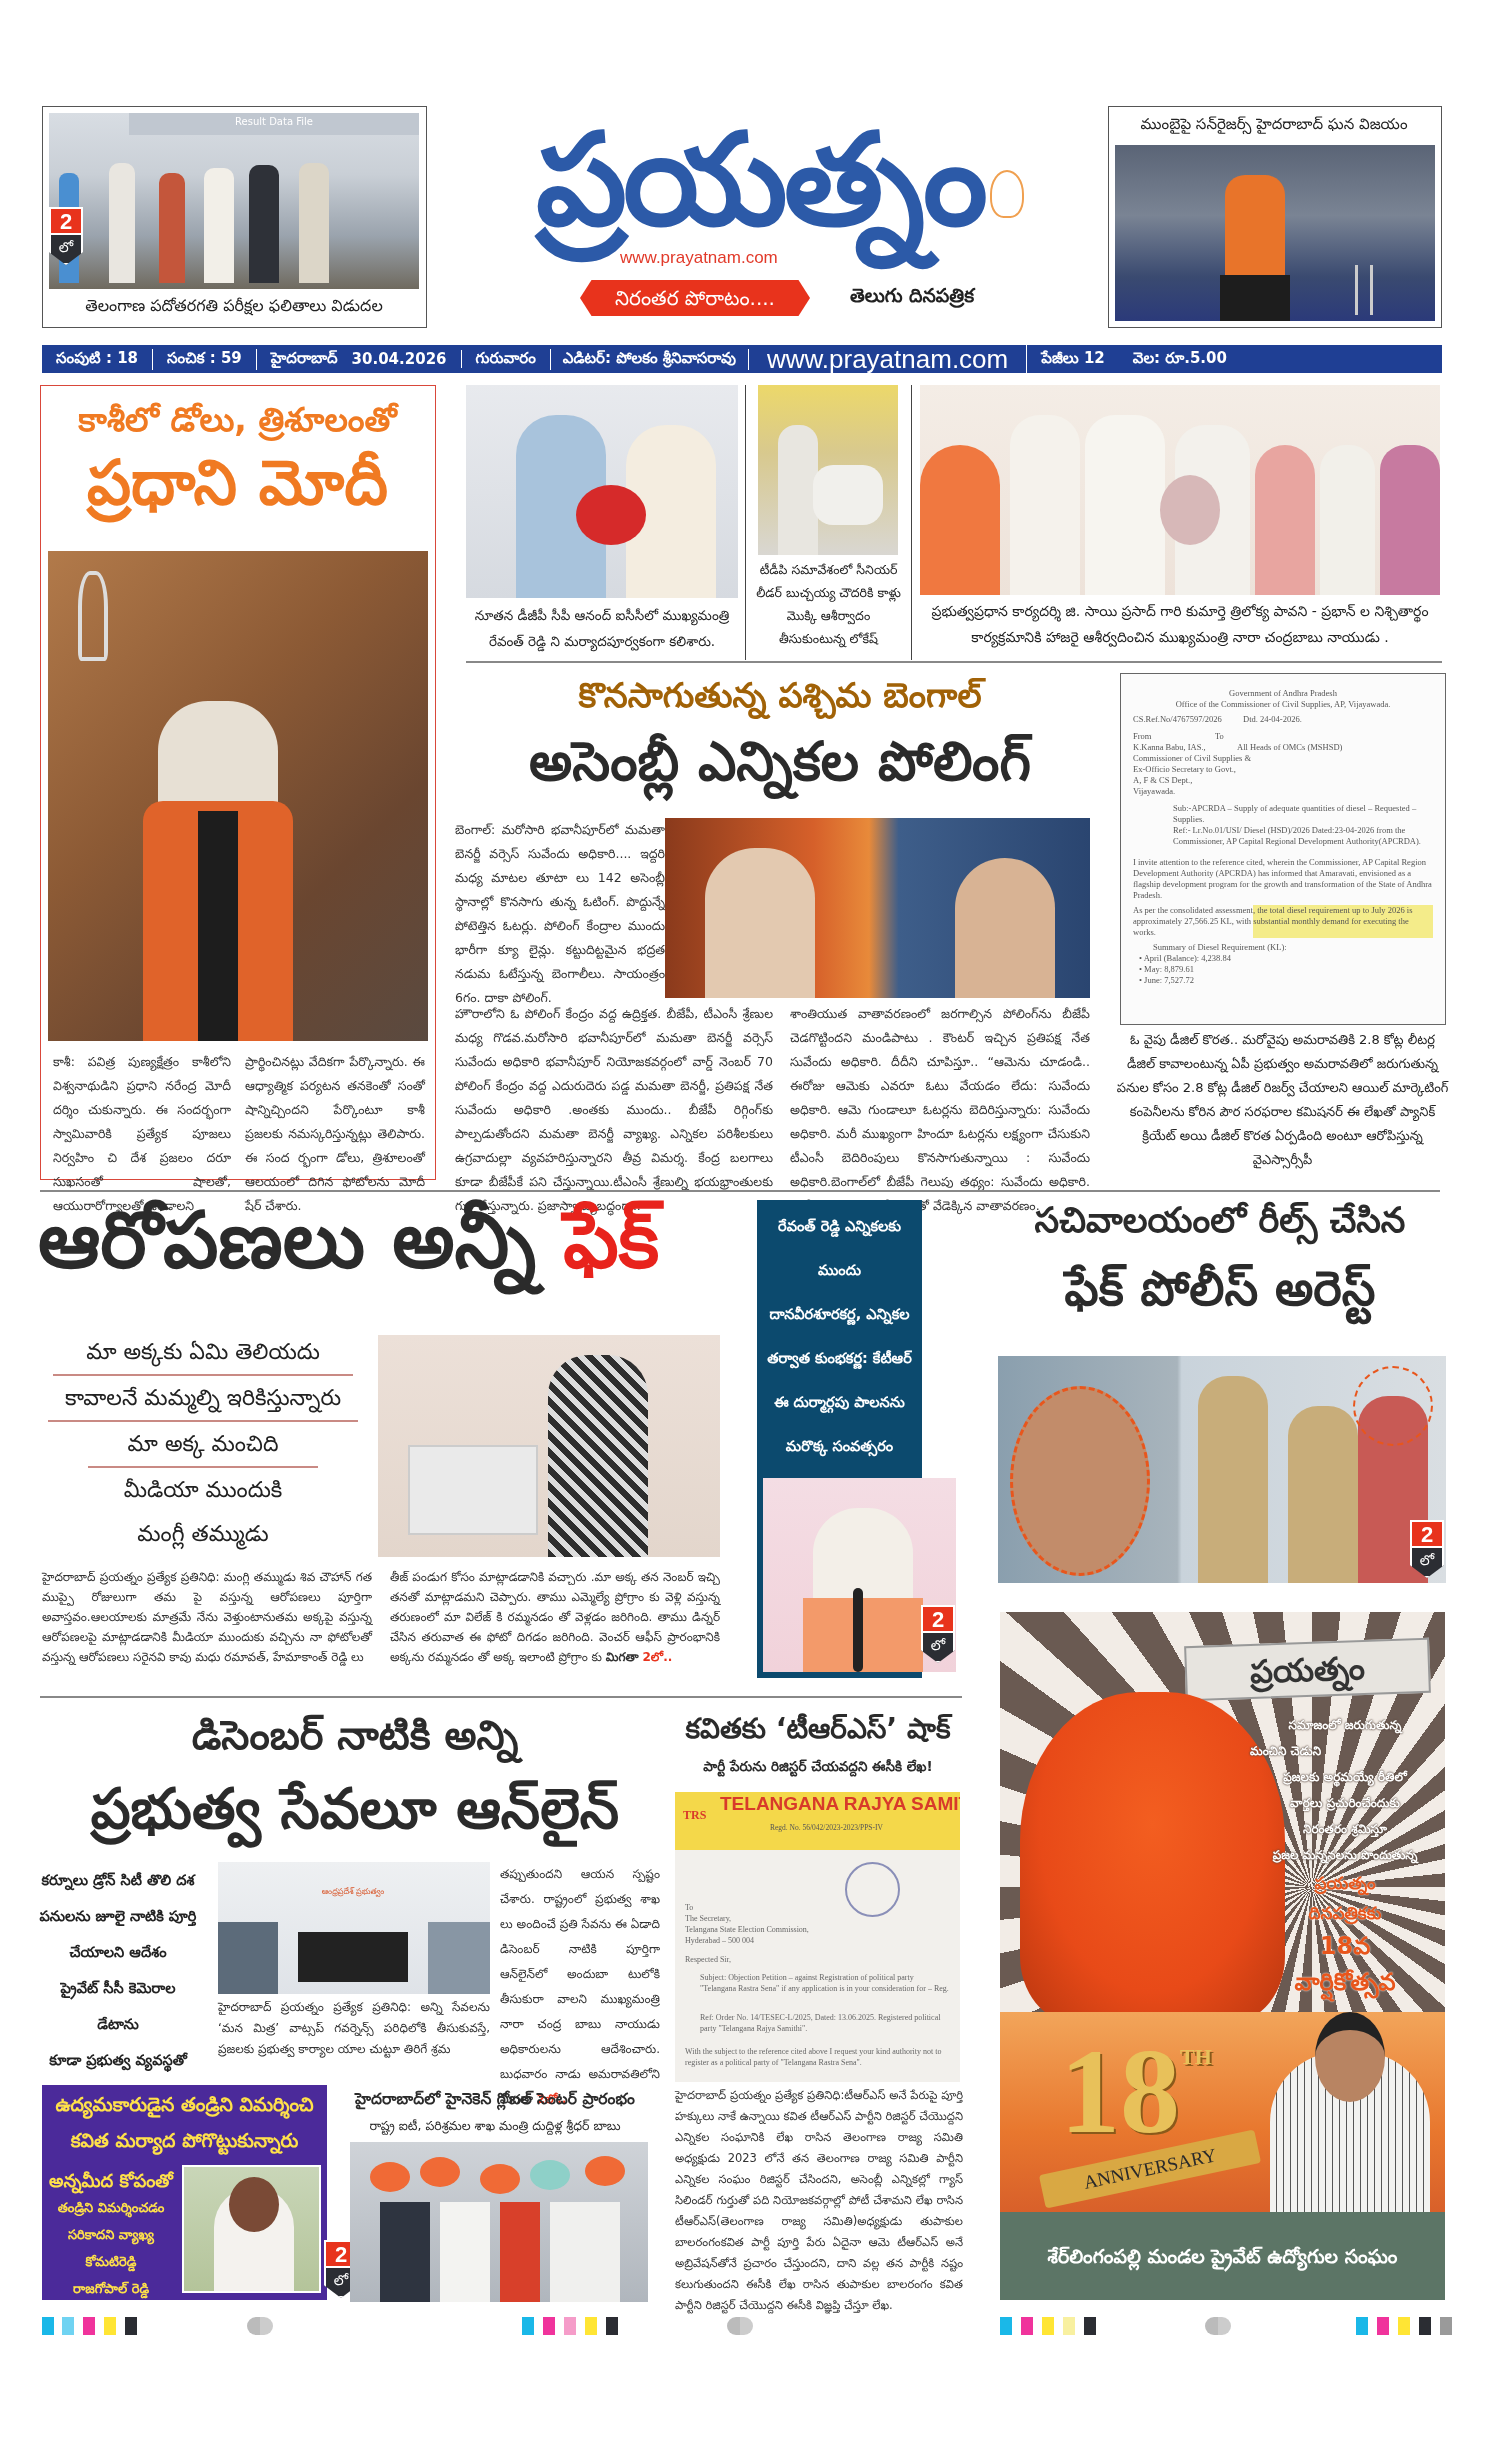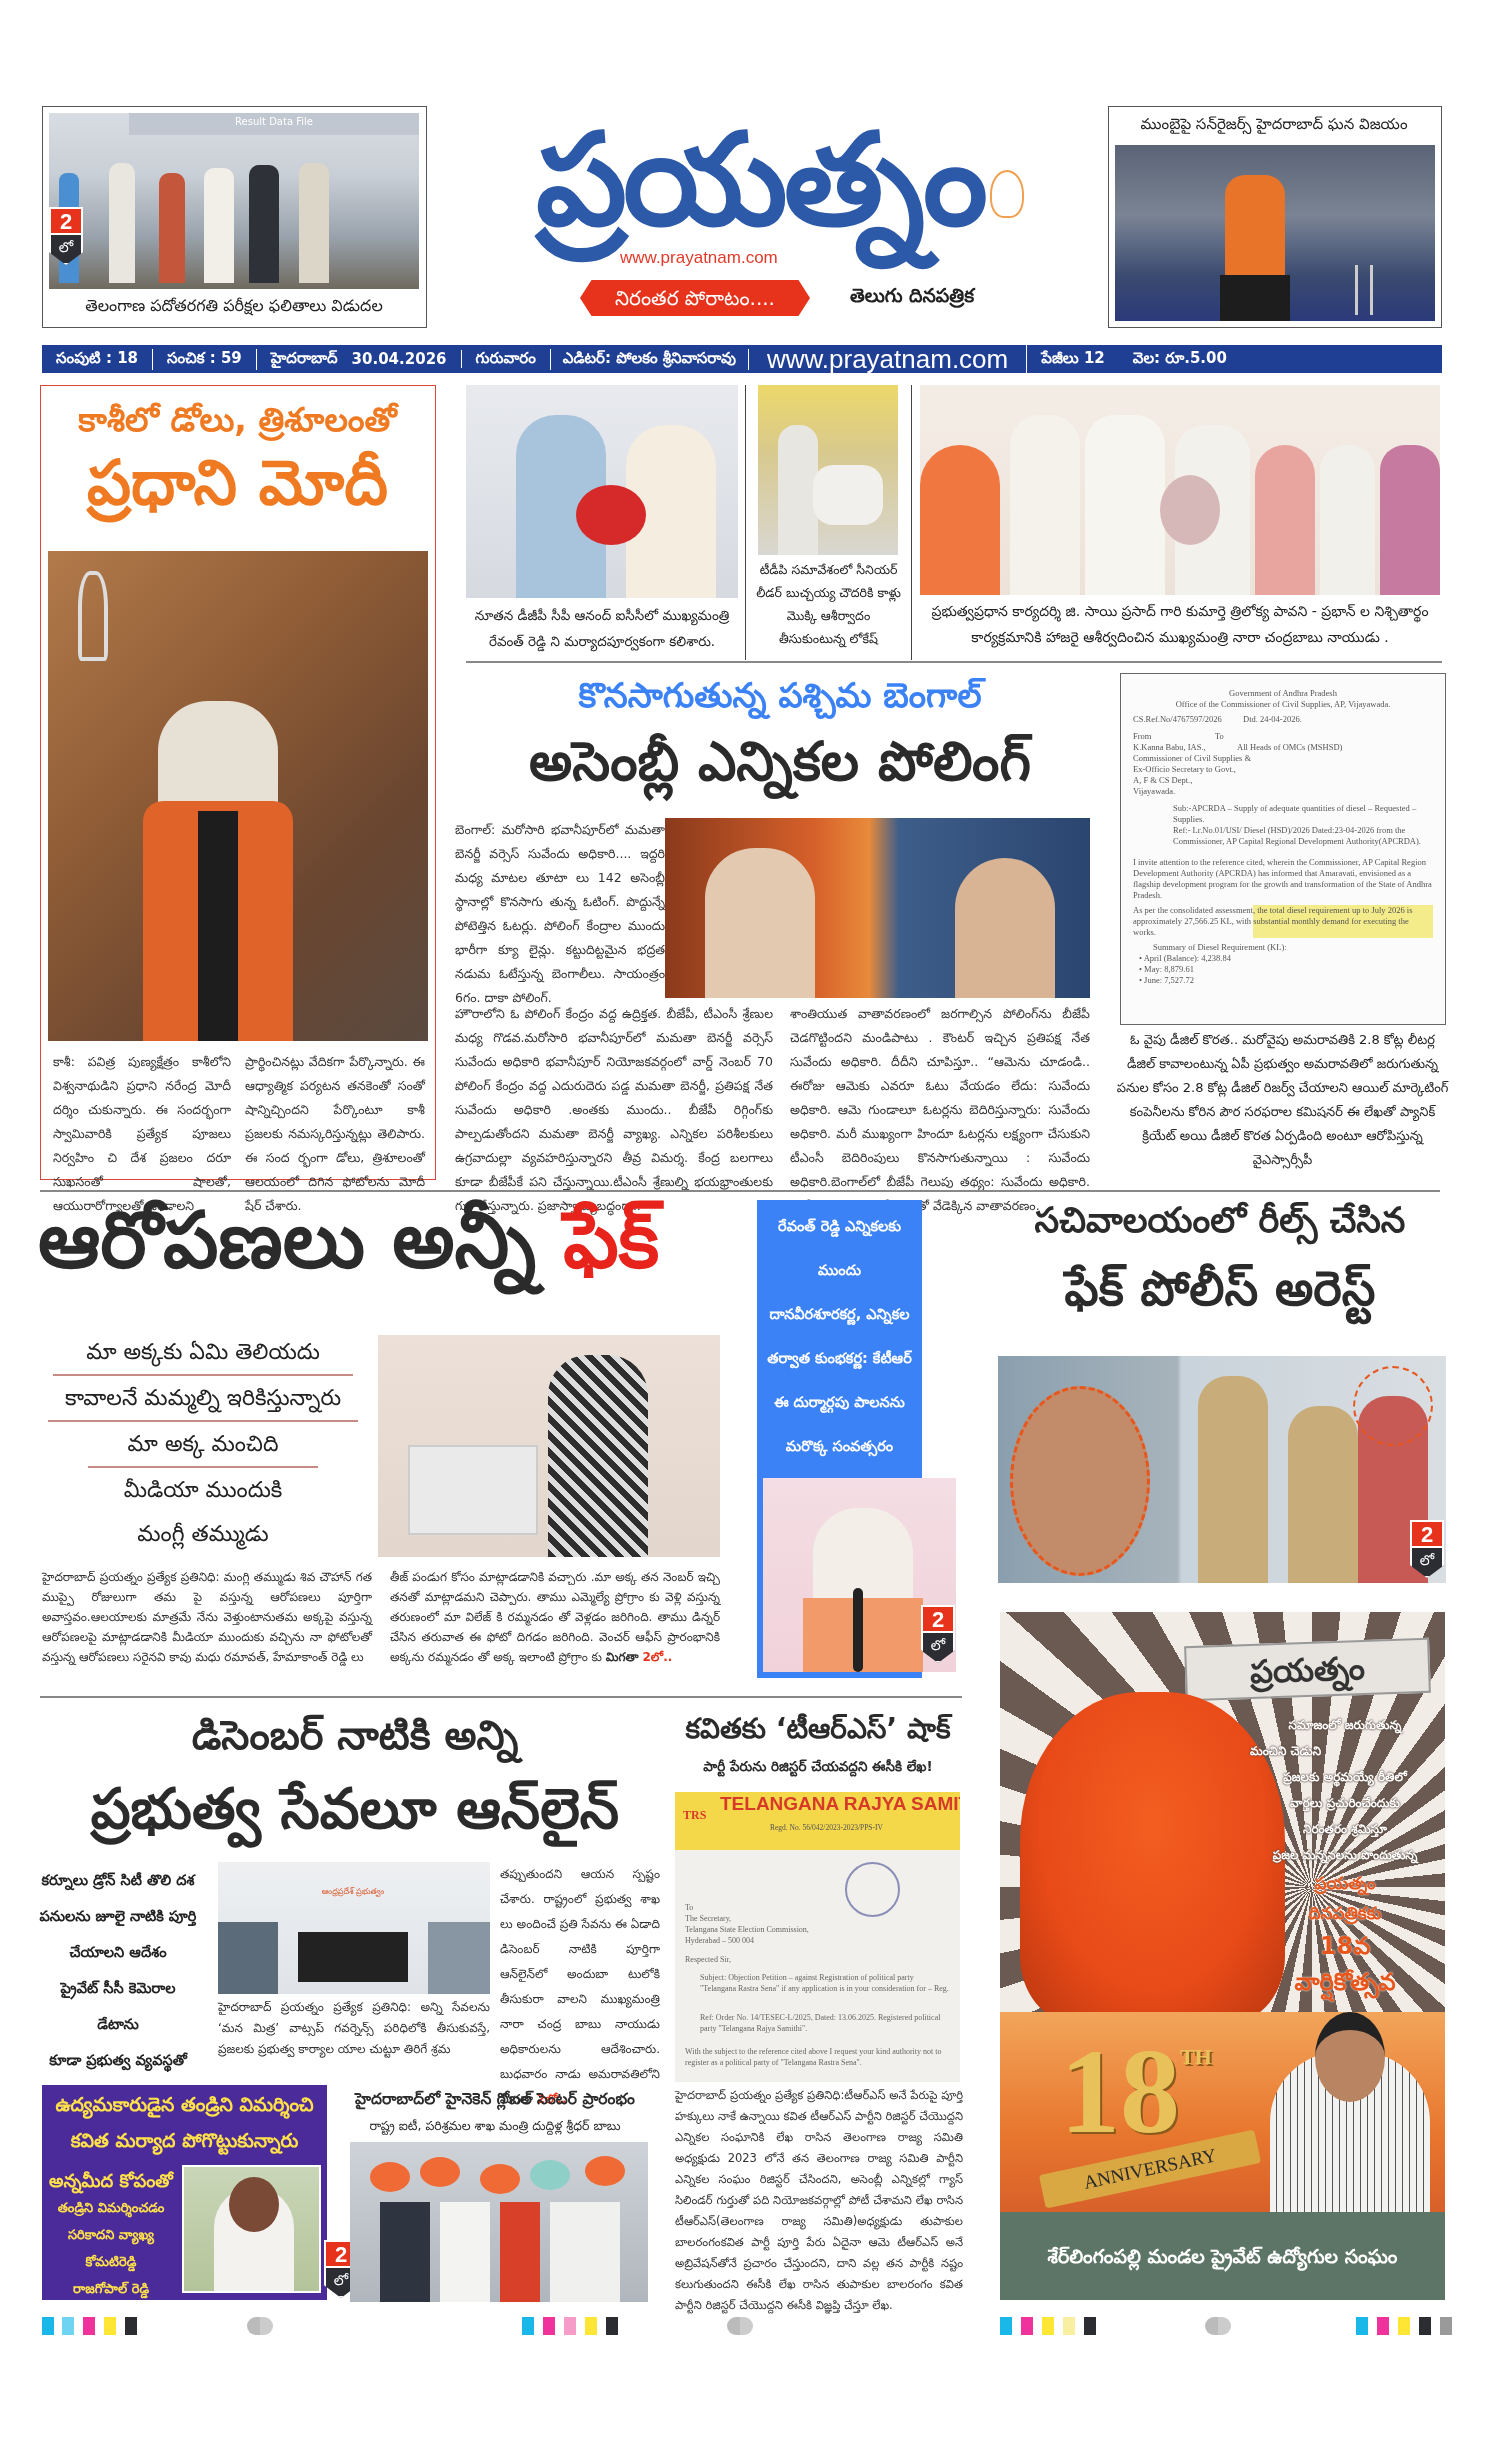--- a/index.html
+++ b/index.html
@@ -101,21 +101,21 @@
   <div style="position:absolute;left:255px;top:40px;width:75px;height:170px;background:#f3f1ec;border-radius:30px 30px 0 0;"></div>
   <div style="position:absolute;left:240px;top:90px;width:60px;height:70px;background:#d7b8b8;border-radius:50%;"></div>
   <div style="position:absolute;left:335px;top:60px;width:60px;height:150px;background:#e8a5a0;border-radius:30px 30px 0 0;"></div>
   <div style="position:absolute;left:400px;top:60px;width:55px;height:150px;background:#f2f0ea;border-radius:25px 25px 0 0;"></div>
   <div style="position:absolute;left:460px;top:60px;width:60px;height:150px;background:#c77aa0;border-radius:25px 25px 0 0;"></div>
 </div>
 <div class="cap" style="left:920px;top:598px;width:520px;font-size:14px;">ప్రభుత్వప్రధాన కార్యదర్శి జి. సాయి ప్రసాద్ గారి కుమార్తె త్రిలోక్య పావని - ప్రభాన్ ల నిశ్చితార్థం కార్యక్రమానికి హాజరై ఆశీర్వదించిన ముఖ్యమంత్రి నారా చంద్రబాబు నాయుడు .</div>
 
 <div class="hr" style="left:466px;top:661px;width:976px;height:2px;"></div>
 
-<div class="abs" style="left:460px;top:675px;width:640px;text-align:center;font-size:34px;font-weight:bold;color:#3b82f6;">కొనసాగుతున్న పశ్చిమ బెంగాల్</div>
+<div class="abs" style="left:460px;top:675px;width:640px;text-align:center;font-size:34px;font-weight:bold;color:#a16207;">కొనసాగుతున్న పశ్చిమ బెంగాల్</div>
 <div class="abs" style="left:455px;top:730px;width:650px;text-align:center;font-size:54px;font-weight:bold;color:#2b2b2b;">అసెంబ్లీ ఎన్నికల పోలింగ్</div>
 <div class="body-text" style="left:455px;top:818px;width:210px;">బెంగాల్: మరోసారి భవానీపూర్‌లో మమతా బెనర్జీ వర్సెస్ సువేందు అధికారి.... ఇద్దరి మధ్య మాటల తూటా లు 142 అసెంబ్లీ స్థానాల్లో కొనసాగు తున్న ఓటింగ్. పొద్దున్నే పోటెత్తిన ఓటర్లు. పోలింగ్ కేంద్రాల ముందు భారీగా క్యూ లైన్లు. కట్టుదిట్టమైన భద్రత నడుమ ఓటేస్తున్న బెంగాలీలు. సాయంత్రం 6గం. దాకా పోలింగ్.</div>
 <div class="photo" style="left:665px;top:818px;width:425px;height:180px;background:linear-gradient(90deg,#8a3a1c 0%,#d6602a 35%,#e88a3a 48%,#3e5e8a 55%,#2a4570 100%);">
   <div style="position:absolute;left:40px;top:30px;width:110px;height:150px;background:#e3c9b0;border-radius:50px 50px 0 0;"></div>
   <div style="position:absolute;left:290px;top:40px;width:100px;height:140px;background:#d8b394;border-radius:50px 50px 0 0;"></div>
 </div>
 <div class="body-text" style="left:455px;top:1002px;width:318px;">హౌరాలోని ఓ పోలింగ్ కేంద్రం వద్ద ఉద్రిక్తత. బీజేపీ, టీఎంసీ శ్రేణుల మధ్య గొడవ.మరోసారి భవానీపూర్‌లో మమతా బెనర్జీ వర్సెస్ సువేందు అధికారి భవానీపూర్ నియోజకవర్గంలో వార్డ్ నెంబర్ 70 పోలింగ్ కేంద్రం వద్ద ఎదురుదెరు పడ్డ మమతా బెనర్జీ, ప్రతిపక్ష నేత సువేందు అధికారి .అంతకు ముందు.. బీజేపీ రిగ్గింగ్‌కు పాల్పడుతోందని మమతా బెనర్జీ వ్యాఖ్య. ఎన్నికల పరిశీలకులు ఉగ్రవాదుల్లా వ్యవహరిస్తున్నారని తీవ్ర విమర్శ. కేంద్ర బలగాలు కూడా బీజేపీకే పని చేస్తున్నాయి.టీఎంసీ శ్రేణుల్ని భయభ్రాంతులకు గురి చేస్తున్నారు. ప్రజాస్వామ్యబద్ధంగా..</div>
 <div class="body-text" style="left:790px;top:1002px;width:300px;">శాంతియుత వాతావరణంలో జరగాల్సిన పోలింగ్‌ను బీజేపీ చెడగొట్టిందని మండిపాటు . కౌంటర్ ఇచ్చిన ప్రతిపక్ష నేత సువేందు అధికారి. దీదీని చూపిస్తూ.. “ఆమెను చూడండి.. ఈరోజు ఆమెకు ఎవరూ ఓటు వేయడం లేదు: సువేందు అధికారి. ఆమె గుండాలూ ఓటర్లను బెదిరిస్తున్నారు: సువేందు అధికారి. మరీ ముఖ్యంగా హిందూ ఓటర్లను లక్ష్యంగా చేసుకుని టీఎంసీ బెదిరింపులు కొనసాగుతున్నాయి : సువేందు అధికారి.బెంగాల్‌లో బీజేపీ గెలుపు తథ్యం: సువేందు అధికారి. ఆరోపణలు, ప్రత్యారోపణలతో వేడెక్కిన వాతావరణం.</div>
 
 <div class="photo" style="left:1120px;top:673px;width:326px;height:352px;background:#fbfbfb;border:1.5px solid #666;font-family:'Liberation Serif',serif;font-size:8.5px;line-height:11px;color:#555;padding:14px 12px;">
@@ -156,21 +156,21 @@
   <div style="position:absolute;left:170px;top:20px;width:100px;height:202px;background:repeating-linear-gradient(45deg,#2e2e2e 0 6px,#ddd 6px 12px);border-radius:40px 40px 0 0;"></div>
   <div style="position:absolute;left:30px;top:110px;width:130px;height:90px;background:#eaeaea;border:2px solid #ccc;"></div>
 </div>
 <div class="body-text" style="left:42px;top:1567px;width:330px;font-size:12px;line-height:20px;">హైదరాబాద్ ప్రయత్నం ప్రత్యేక ప్రతినిధి: మంగ్లి తమ్ముడు శివ చౌహాన్ గత ముప్పై రోజులుగా తమ పై వస్తున్న ఆరోపణలు పూర్తిగా అవాస్తవం.ఆలయాలకు మాత్రమే నేను వెళ్తుంటానుతమ అక్కపై వస్తున్న ఆరోపణలపై మాట్లాడడానికి మీడియా ముందుకు వచ్చిను నా ఫోటోలతో వస్తున్న ఆరోపణలు సరైనవి కావు మధు రమావత్, హేమాకాంత్ రెడ్డి లు</div>
 <div class="body-text" style="left:390px;top:1567px;width:330px;font-size:12px;line-height:20px;">
   <span>తీజ్ పండుగ కోసం మాట్లాడడానికి వచ్చారు .మా అక్క తన నెంబర్ ఇచ్చి తనతో మాట్లాడమని చెప్పారు. తాము ఎమ్మెల్యే ప్రోగ్రాం కు వెళ్లి వస్తున్న తరుణంలో మా విలేజ్ కి రమ్మనడం తో వెళ్లడం జరిగింది. తాము డిన్నర్ చేసిన తరువాత ఈ ఫోటో దిగడం జరిగింది. వెంచర్ ఆఫీస్ ప్రారంభానికి అక్కను రమ్మనడం తో అక్క ఇలాంటి ప్రోగ్రాం కు</span>
   <b>మిగతా</b>
   <b style="color:#e8331c;">2లో..</b>
 </div>
 
-<div class="abs" style="left:757px;top:1200px;width:165px;height:478px;background:#3b82f6;padding:4px;">
+<div class="abs" style="left:757px;top:1200px;width:165px;height:478px;background:#0c4a6e;padding:4px;">
   <div style="color:#fff;font-size:14.5px;text-align:center;line-height:44px;font-weight:bold;">రేవంత్ రెడ్డి ఎన్నికలకు ముందు</div>
   <div style="color:#fff;font-size:14.5px;text-align:center;line-height:44px;font-weight:bold;">దానవీరశూరకర్ణ, ఎన్నికల</div>
   <div style="color:#fff;font-size:14.5px;text-align:center;line-height:44px;font-weight:bold;">తర్వాత కుంభకర్ణ: కేటీఆర్</div>
   <div style="color:#fff;font-size:14.5px;text-align:center;line-height:44px;font-weight:bold;">ఈ దుర్మార్గపు పాలనను</div>
   <div style="color:#fff;font-size:14.5px;text-align:center;line-height:44px;font-weight:bold;">మరొక్క సంవత్సరం</div>
   <div style="color:#fff;font-size:14.5px;text-align:center;line-height:44px;font-weight:bold;">తట్టుకోవాలన్న కేటీఆర్</div>
   <div class="photo" style="left:6px;top:278px;width:193px;height:194px;background:linear-gradient(180deg,#f4dde4 0%,#f1d2da 100%);">
     <div style="position:absolute;left:50px;top:30px;width:100px;height:164px;background:#f3efe8;border-radius:45px 45px 0 0;"></div>
     <div style="position:absolute;left:40px;top:120px;width:120px;height:74px;background:#f39a6a;"></div>
     <div style="position:absolute;left:90px;top:110px;width:10px;height:84px;background:#222;border-radius:5px;"></div>

